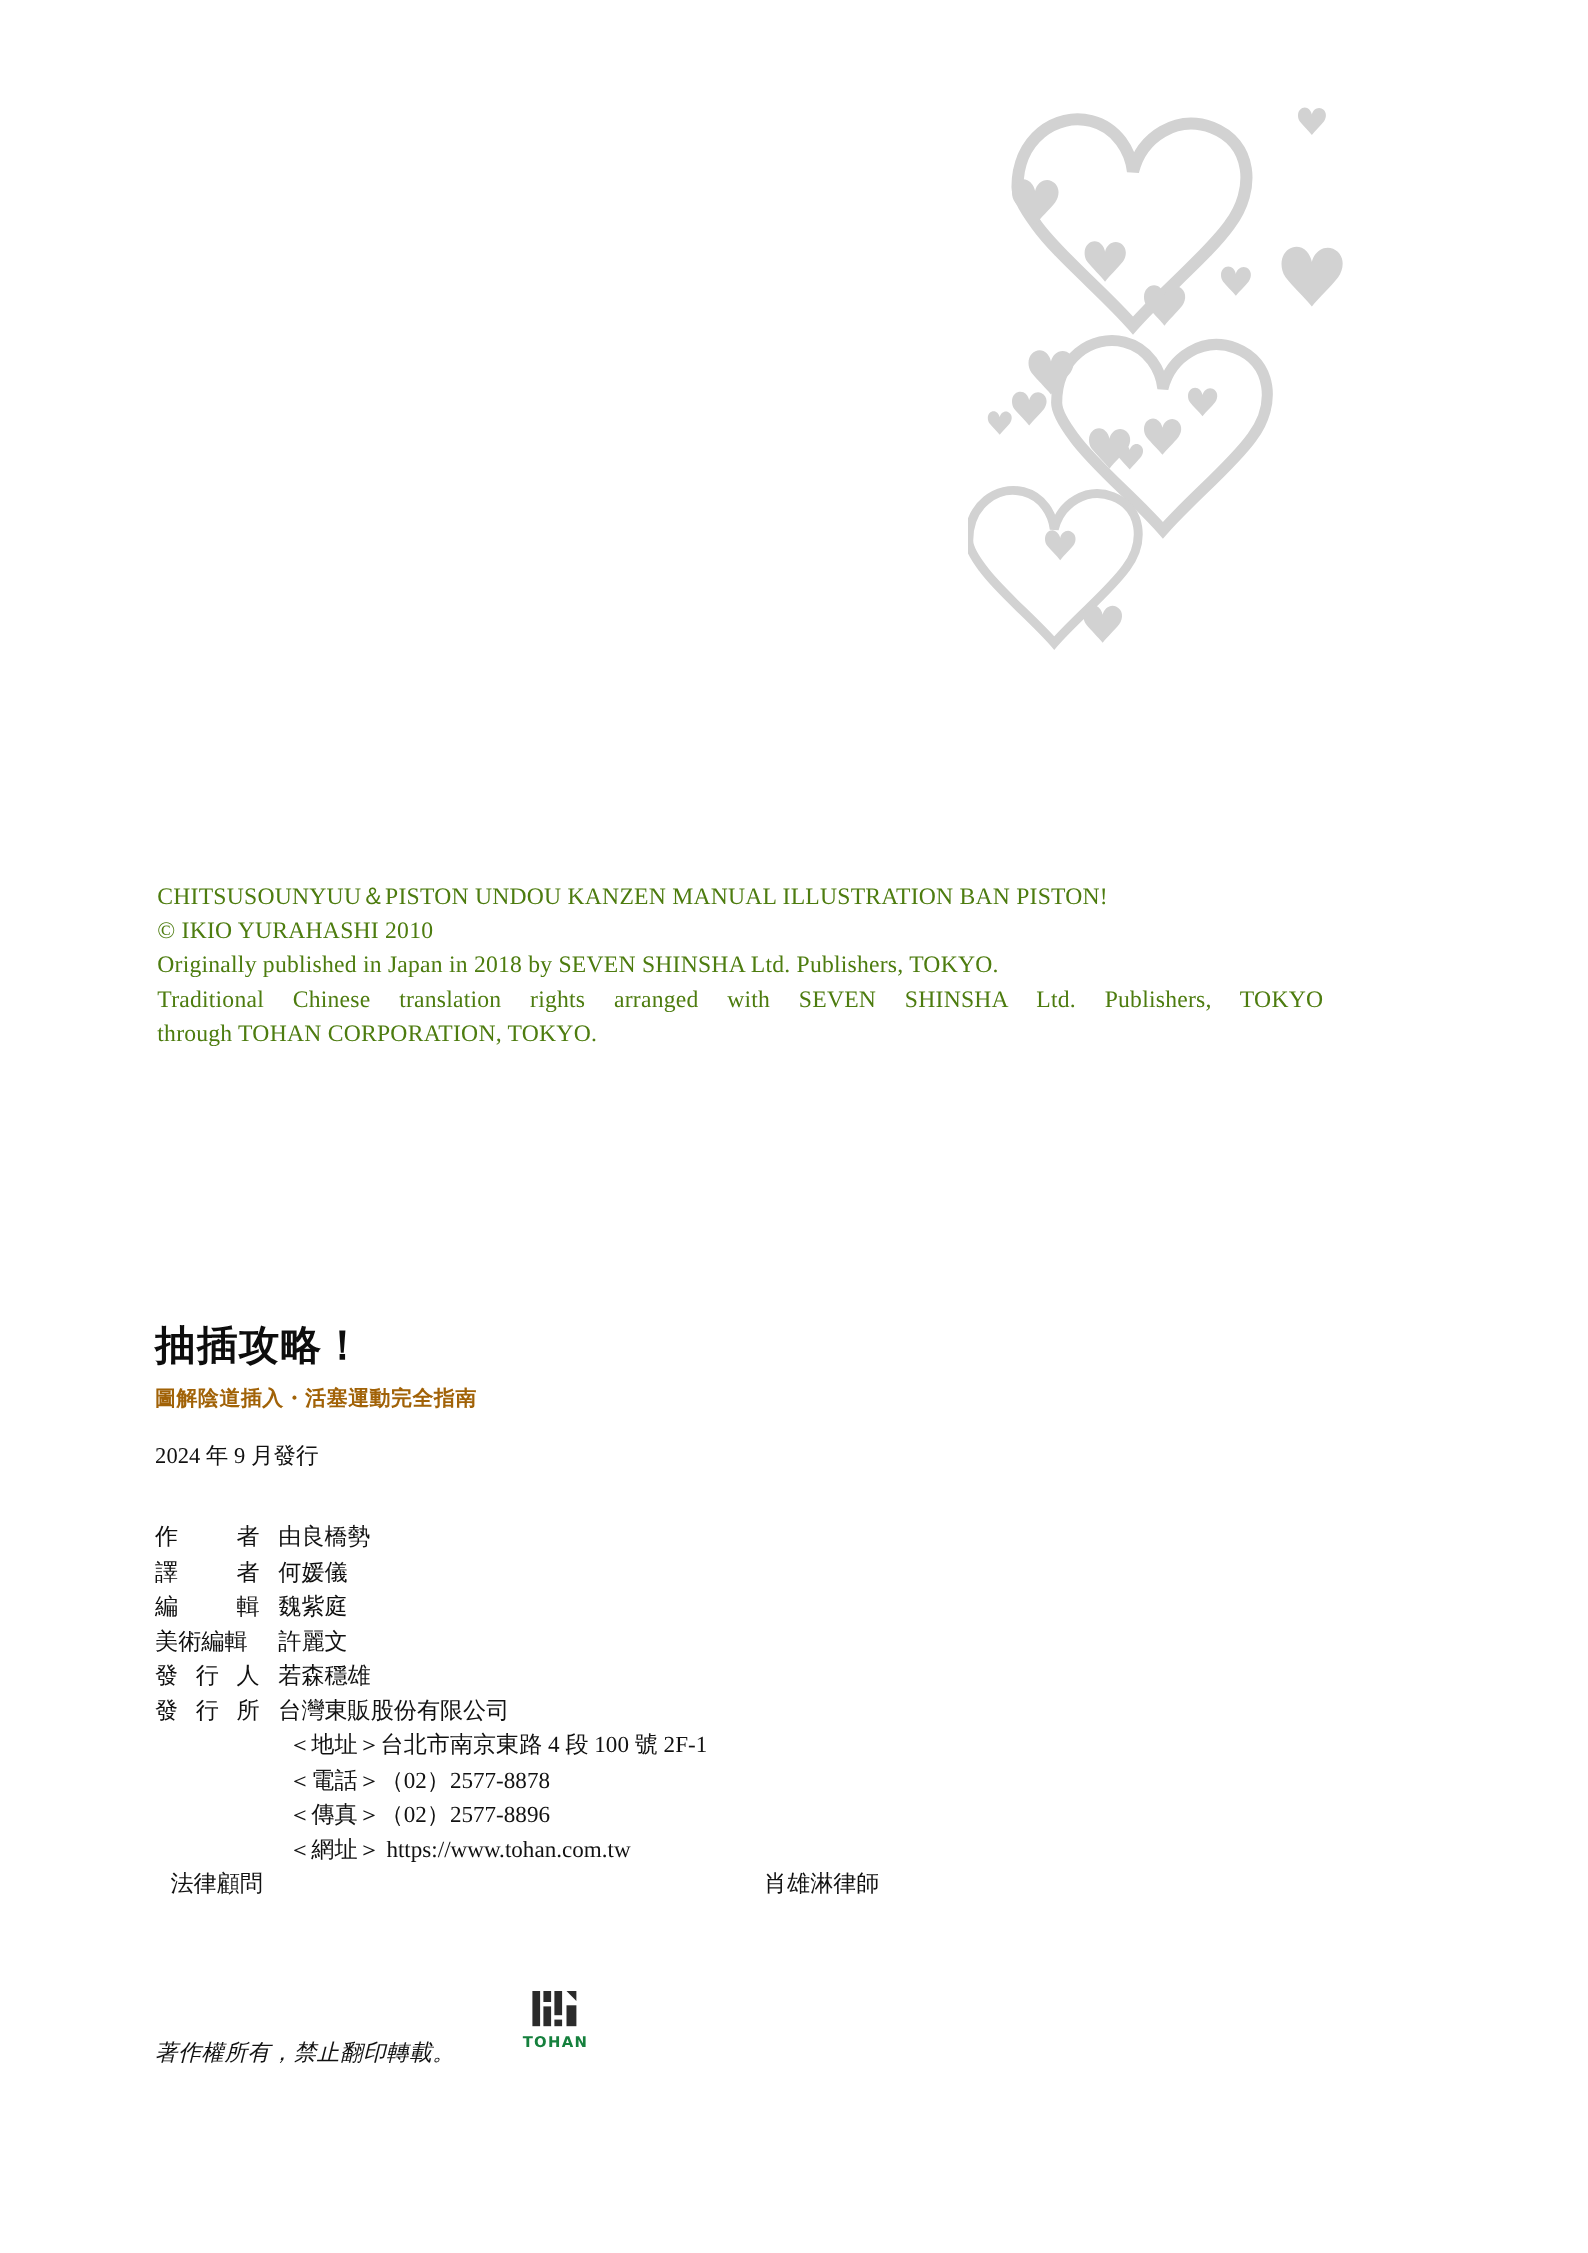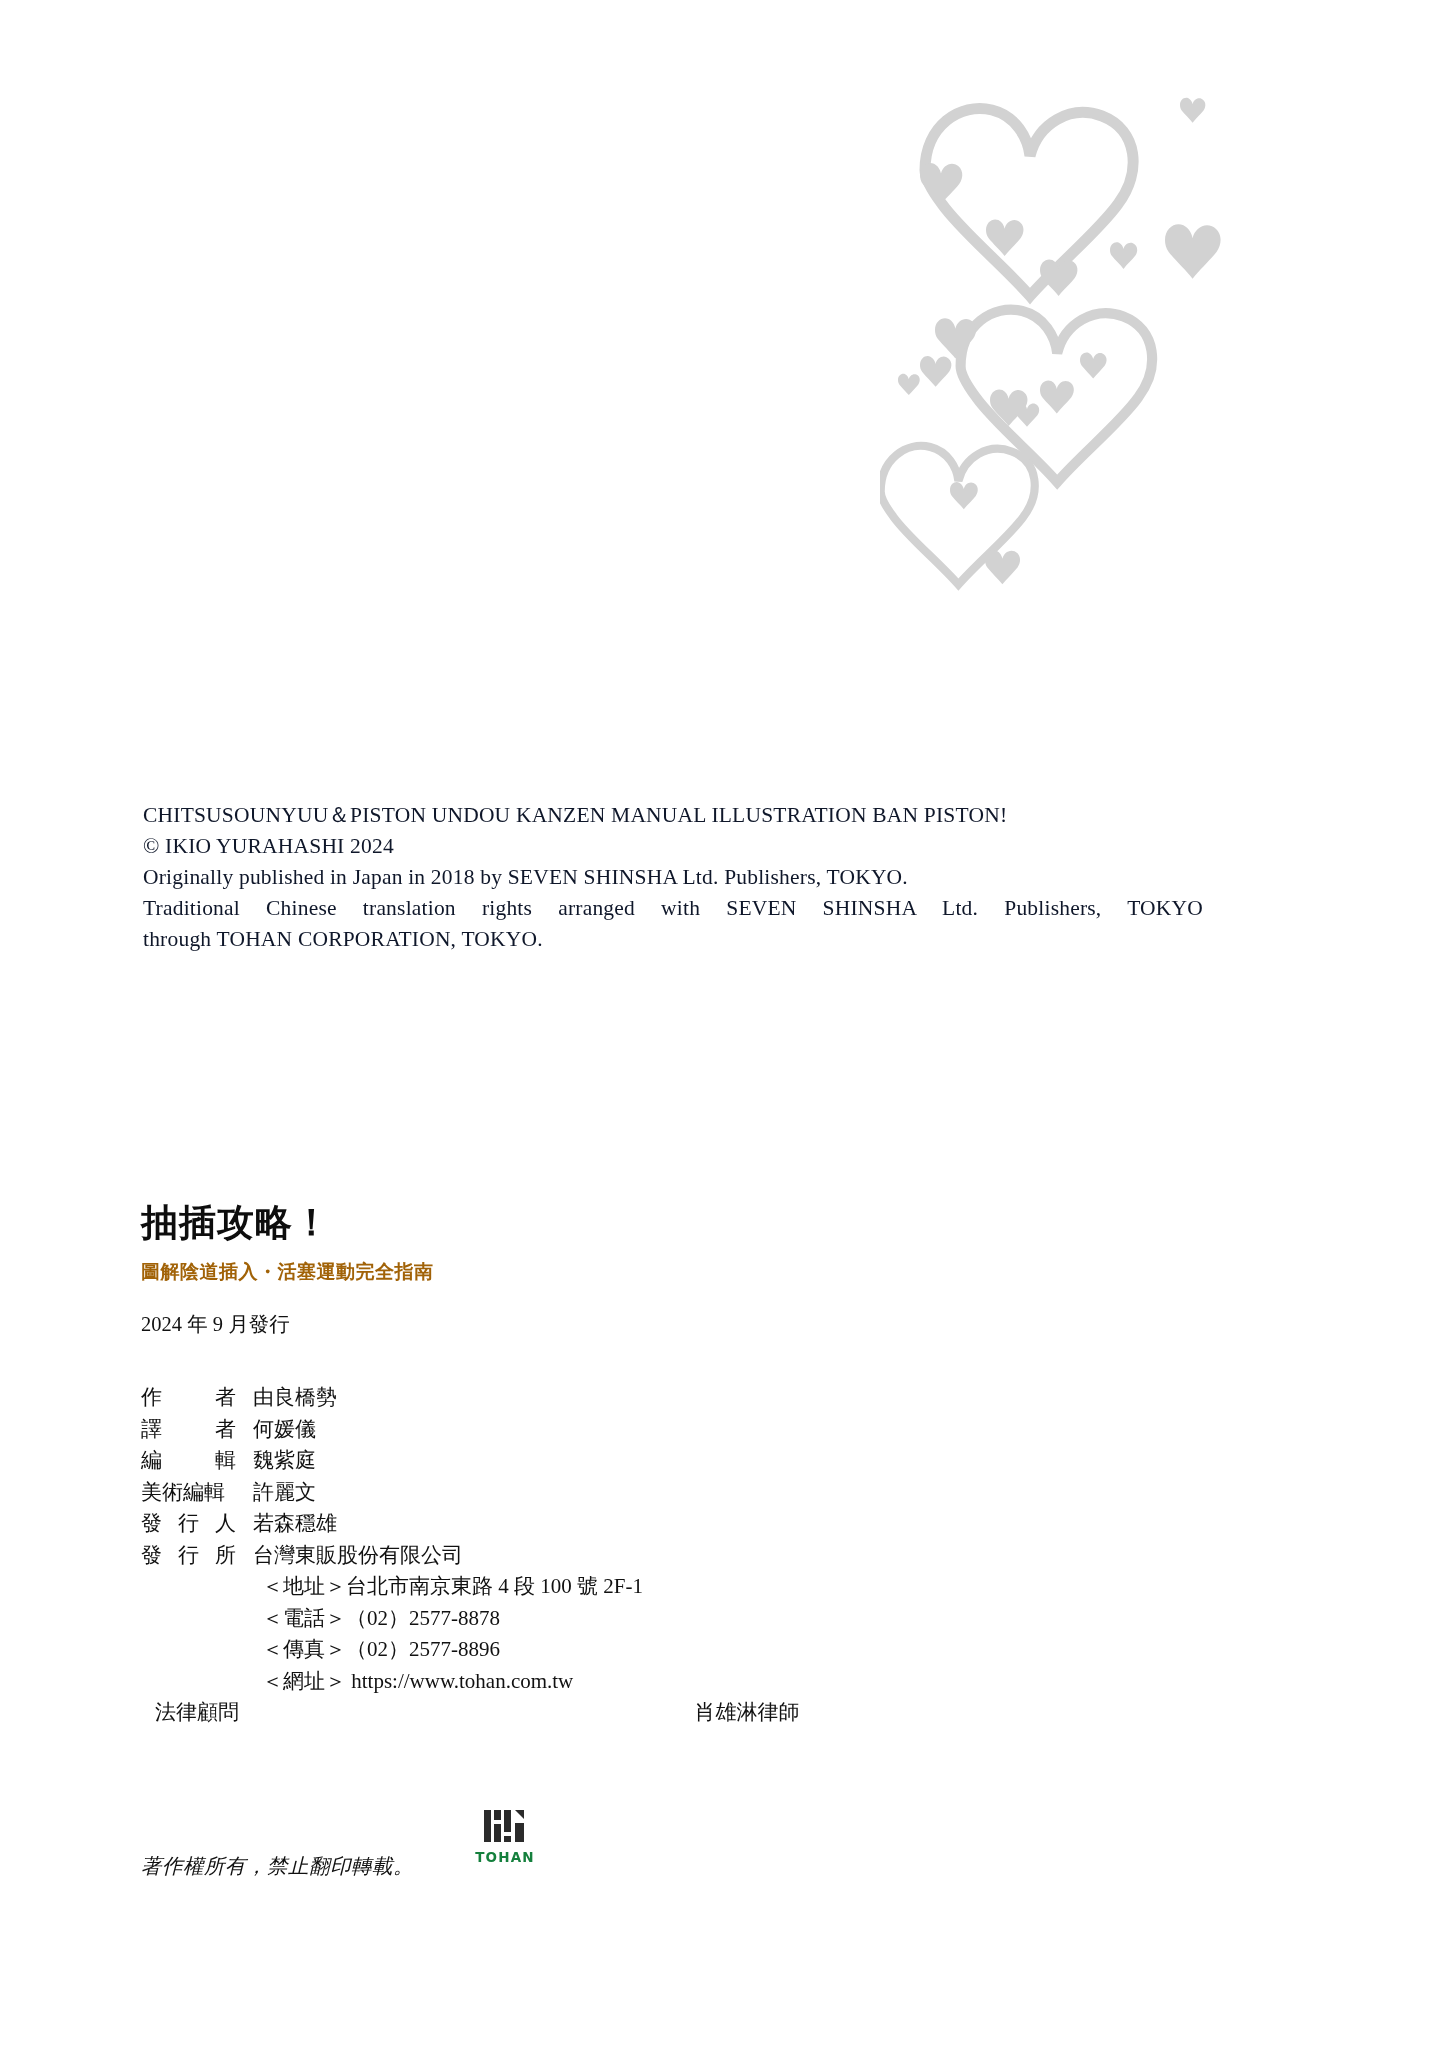--- a/index.html
+++ b/index.html
@@ -30,21 +30,21 @@
   
   .copyright-block {
     position: absolute;
     left: 143px;
     top: 800px;
     width: 1100px;
     font-family: "Liberation Serif", serif;
     font-size: 21.5px;
     line-height: 31px;
     letter-spacing: 0.2px;
-    color: #0f172a;
+    color: #4d7c0f;
   }
   .copyright-block .line { white-space: nowrap; }
   .copyright-block .l4 {
     width: 1060px;
     text-align: justify;
     text-align-last: justify;
     white-space: normal;
   }
 
   
@@ -183,21 +183,21 @@
       <path d="M0 0 C0 -13 11 -20 20 -16 C26 -13 29 -7 30 -2 C32 -12 42 -19 51 -15 C62 -10 63 3 56 13 C49 22 37 33 30 42 C23 33 11 22 4 13 C1 9 0 4 0 0 Z" transform="translate(105,480) scale(0.58)"></path>
       <path d="M0 0 C0 -13 11 -20 20 -16 C26 -13 29 -7 30 -2 C32 -12 42 -19 51 -15 C62 -10 63 3 56 13 C49 22 37 33 30 42 C23 33 11 22 4 13 C1 9 0 4 0 0 Z" transform="translate(135,330) scale(0.40)"></path>
       <path d="M0 0 C0 -13 11 -20 20 -16 C26 -13 29 -7 30 -2 C32 -12 42 -19 51 -15 C62 -10 63 3 56 13 C49 22 37 33 30 42 C23 33 11 22 4 13 C1 9 0 4 0 0 Z" transform="translate(18,300) scale(0.36)"></path>
       <path d="M0 0 C0 -13 11 -20 20 -16 C26 -13 29 -7 30 -2 C32 -12 42 -19 51 -15 C62 -10 63 3 56 13 C49 22 37 33 30 42 C23 33 11 22 4 13 C1 9 0 4 0 0 Z" transform="translate(200,280) scale(0.44)"></path>
     </g>
   </svg>
 </div>
 
 <div class="copyright-block">
   <div class="line">CHITSUSOUNYUU＆PISTON UNDOU KANZEN MANUAL ILLUSTRATION BAN PISTON!</div>
-  <div class="line">© IKIO YURAHASHI 2024</div>
+  <div class="line">© IKIO YURAHASHI 2010</div>
   <div class="line">Originally published in Japan in 2018 by SEVEN SHINSHA Ltd. Publishers, TOKYO.</div>
   <div class="l4">Traditional Chinese translation rights arranged with SEVEN SHINSHA Ltd. Publishers, TOKYO</div>
   <div class="line">through TOHAN CORPORATION, TOKYO.</div>
 </div>
 
 <div class="title-block">
   <div class="book-title">抽插攻略！</div>
   <div class="book-subtitle">圖解陰道插入・活塞運動完全指南</div>
   <div class="pub-date">2024 年 9 月發行</div>
 </div>

